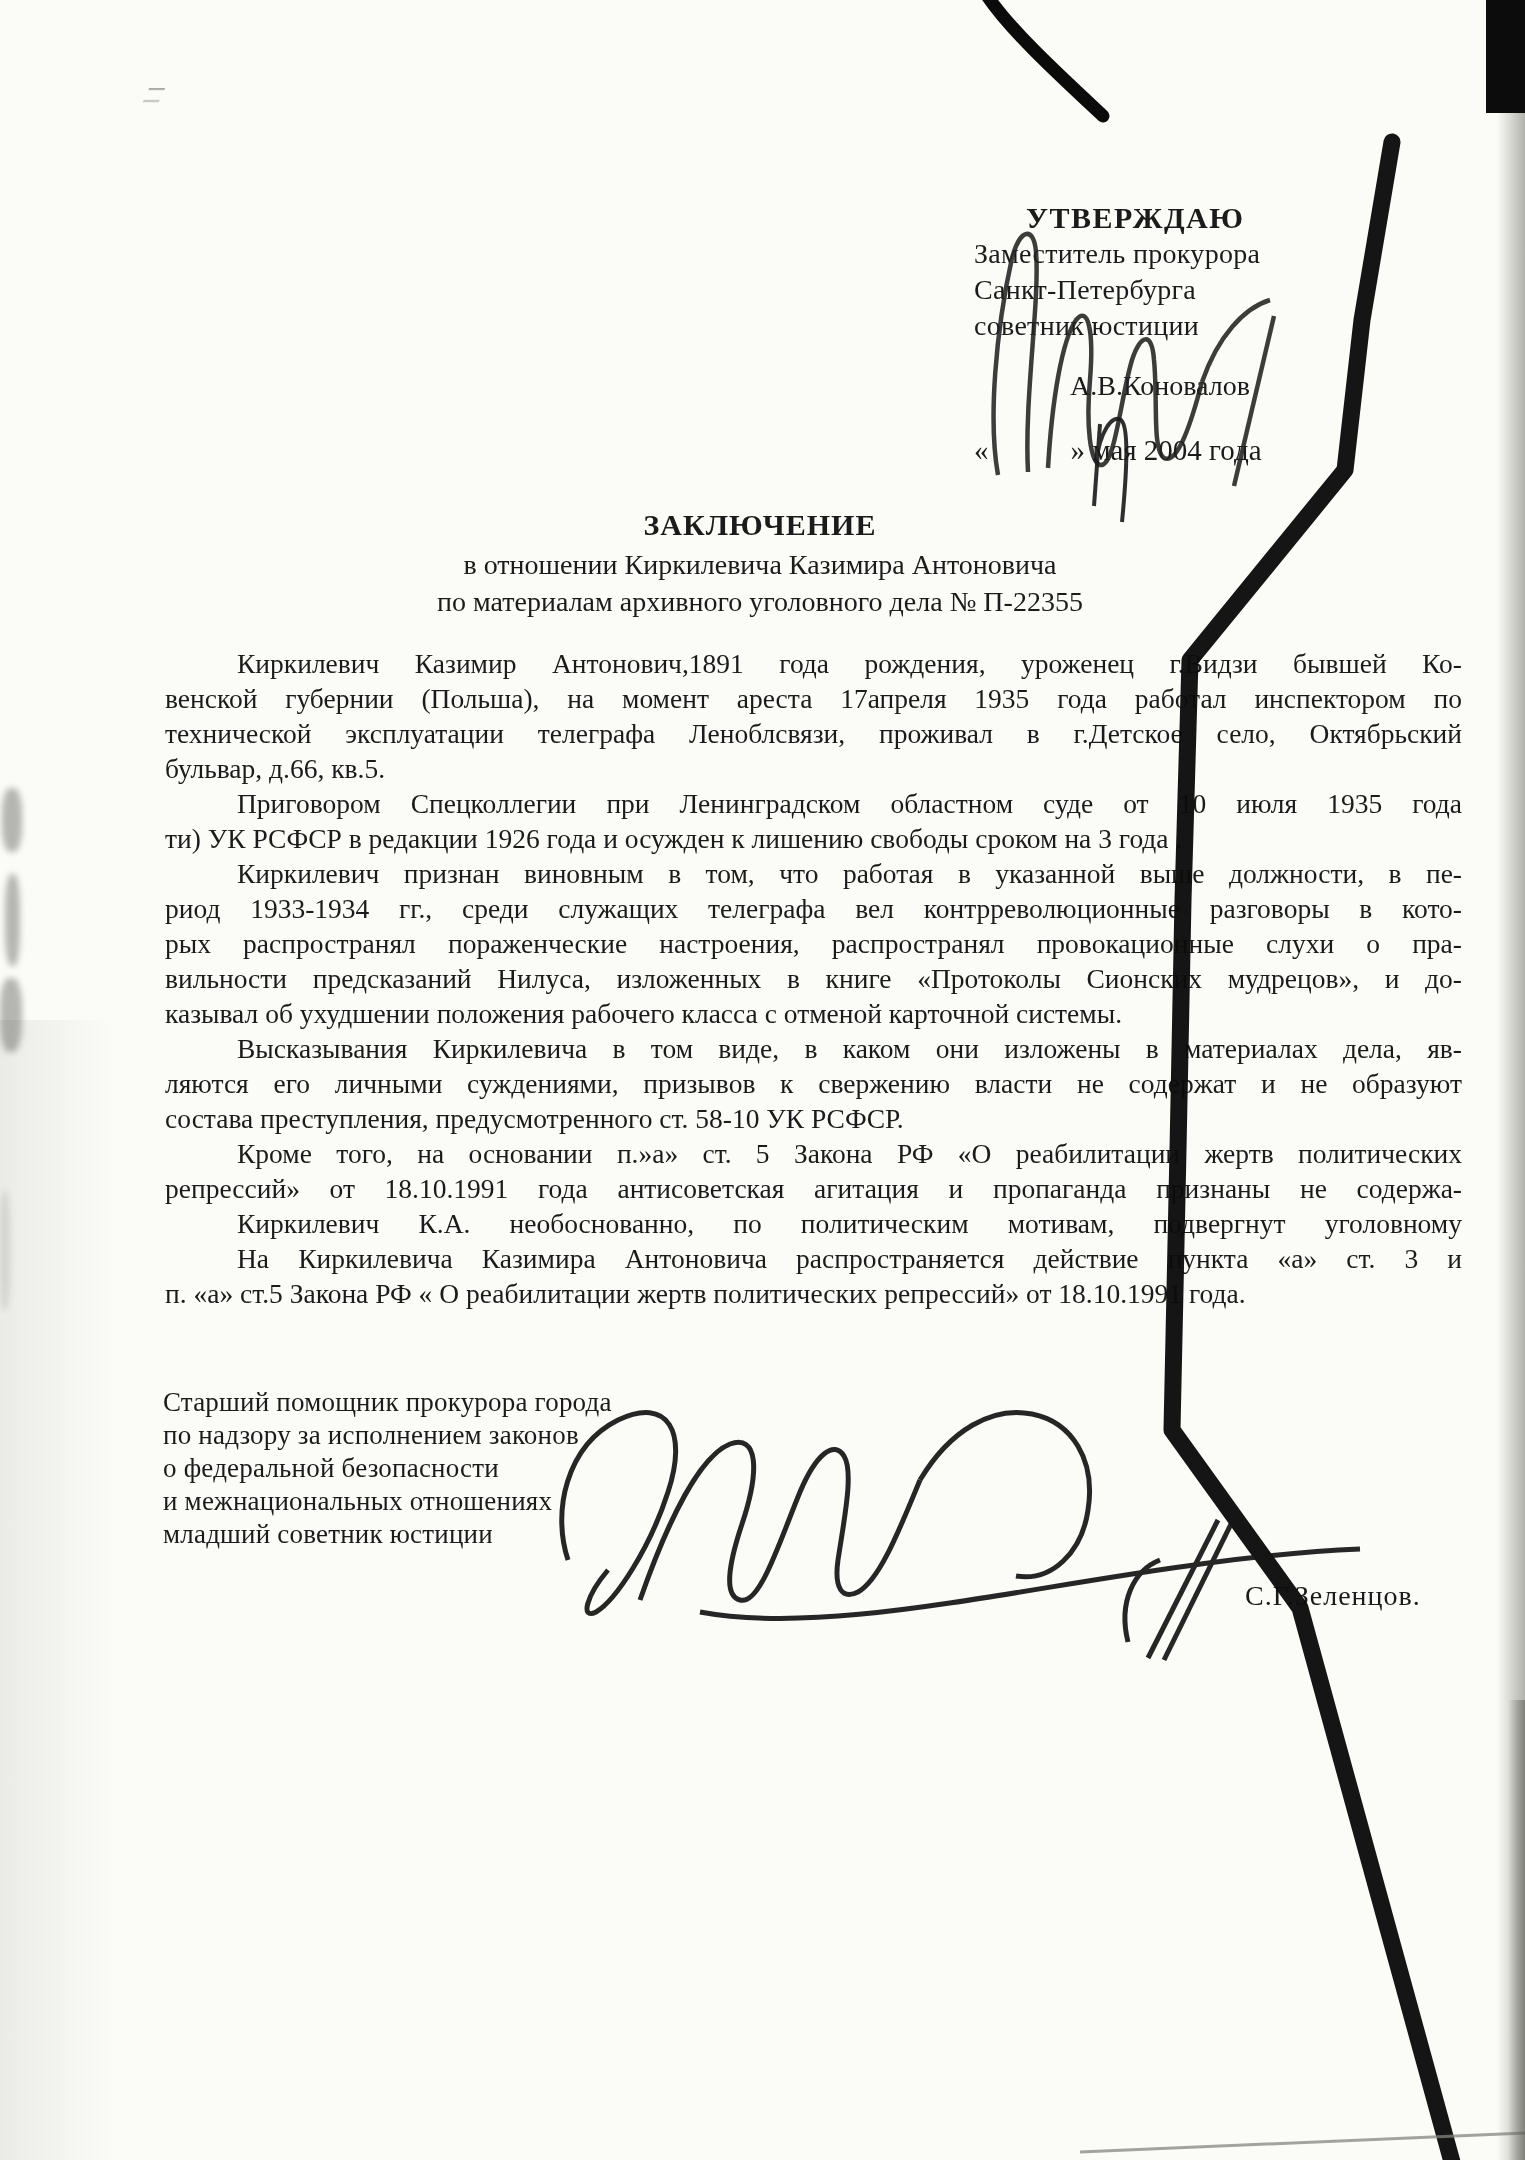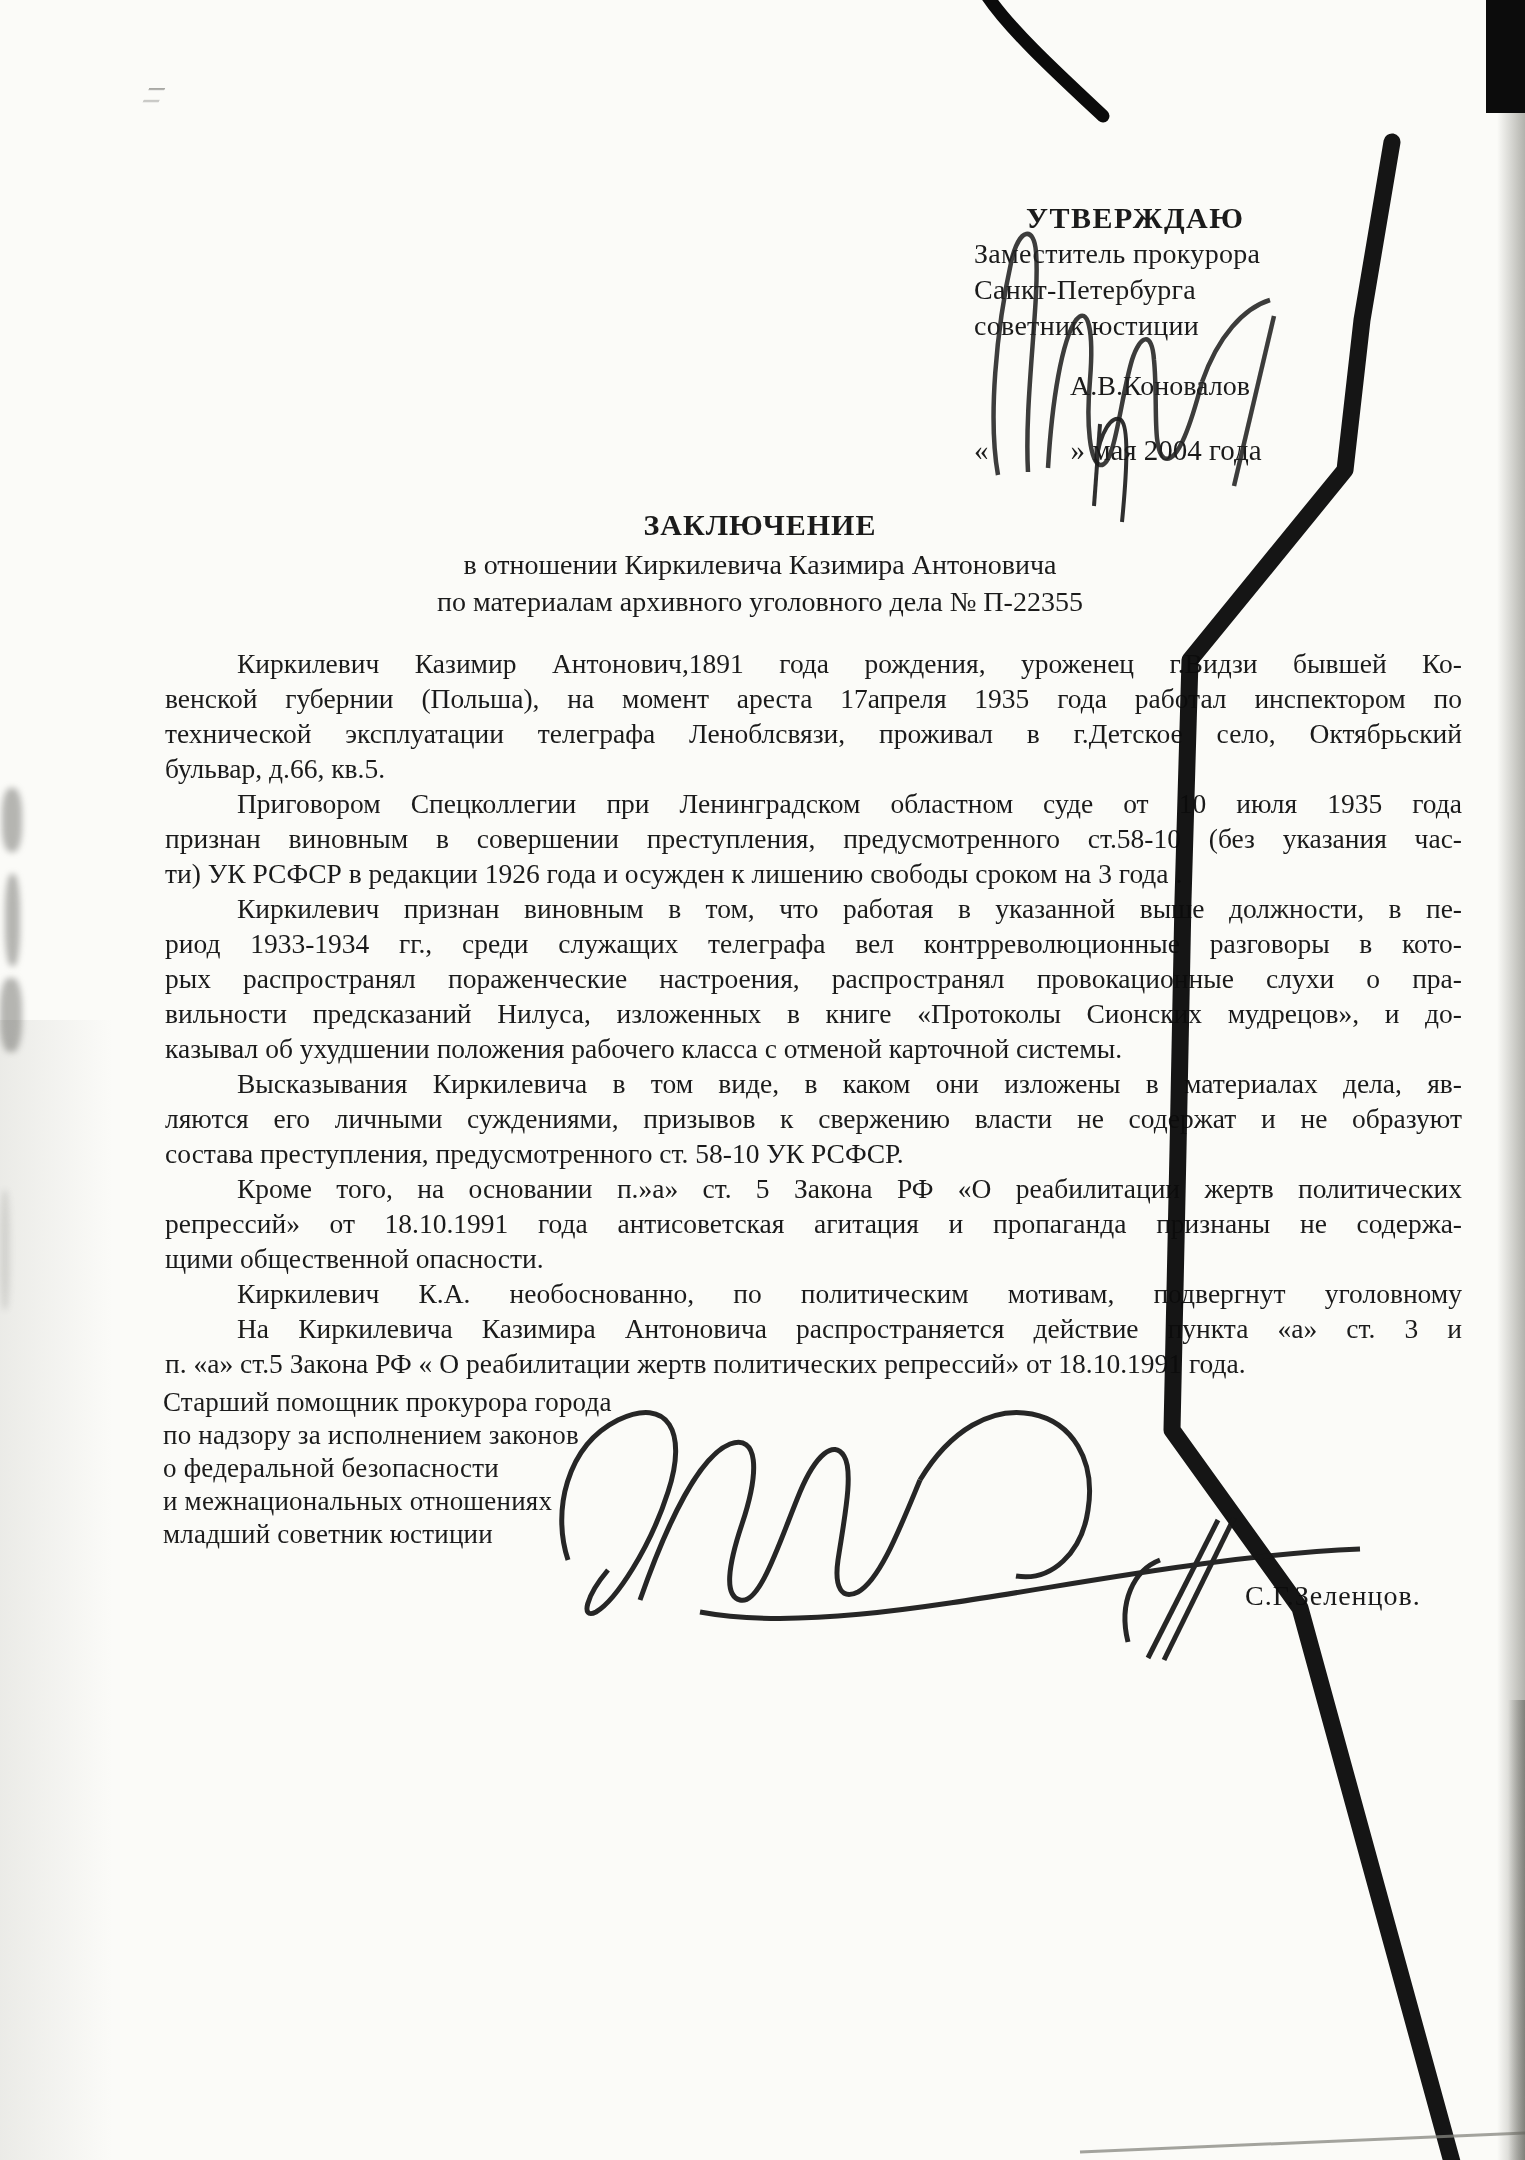--- a/index.html
+++ b/index.html
@@ -73,39 +73,37 @@
 
   <div class="body-text">
     <div>
       <div class="bline first">Киркилевич Казимир Антонович,1891 года рождения, уроженец г.Видзи бывшей Ко-</div>
       <div class="bline">венской губернии (Польша), на момент ареста 17апреля 1935 года работал инспектором по</div>
       <div class="bline">технической эксплуатации телеграфа Леноблсвязи, проживал в г.Детское село, Октябрьский</div>
       <div class="bline last">бульвар, д.66, кв.5.</div>
     </div>
     <div>
       <div class="bline first">Приговором Спецколлегии при Ленинградском областном суде  от 10 июля 1935 года</div>
-      <div class="bline">признан виновным в совершении преступления, предусмотренного ст.58-10 (без указания час-</div>
       <div class="bline last">ти) УК РСФСР в редакции 1926 года и осужден к лишению свободы сроком на 3 года .</div>
     </div>
     <div>
       <div class="bline first">Киркилевич  признан виновным в том, что работая в указанной выше должности, в пе-</div>
       <div class="bline">риод 1933-1934 гг., среди служащих телеграфа вел контрреволюционные разговоры  в кото-</div>
       <div class="bline">рых распространял пораженческие настроения, распространял провокационные слухи о пра-</div>
       <div class="bline">вильности предсказаний Нилуса, изложенных в книге «Протоколы Сионских мудрецов», и до-</div>
       <div class="bline last">казывал об ухудшении положения рабочего класса с отменой карточной системы.</div>
     </div>
     <div>
       <div class="bline first">Высказывания Киркилевича в том виде, в каком они изложены  в материалах дела, яв-</div>
       <div class="bline">ляются его личными суждениями, призывов к свержению власти не содержат и не образуют</div>
       <div class="bline last">состава преступления, предусмотренного ст. 58-10 УК РСФСР.</div>
     </div>
     <div>
       <div class="bline first">Кроме того, на основании п.»а» ст. 5 Закона РФ «О реабилитации жертв политических</div>
       <div class="bline">репрессий» от 18.10.1991 года  антисоветская агитация и пропаганда признаны не  содержа-</div>
-      <div class="bline last">щими  общественной опасности.</div>
     </div>
     <div>
       <div class="bline first">Киркилевич К.А.  необоснованно, по политическим мотивам, подвергнут уголовному</div>
     </div>
     <div>
       <div class="bline first">На Киркилевича Казимира Антоновича  распространяется действие пункта  «а» ст. 3 и</div>
       <div class="bline last">п. «а» ст.5 Закона РФ « О реабилитации жертв политических репрессий» от 18.10.1991 года.</div>
     </div>
   </div>
 

